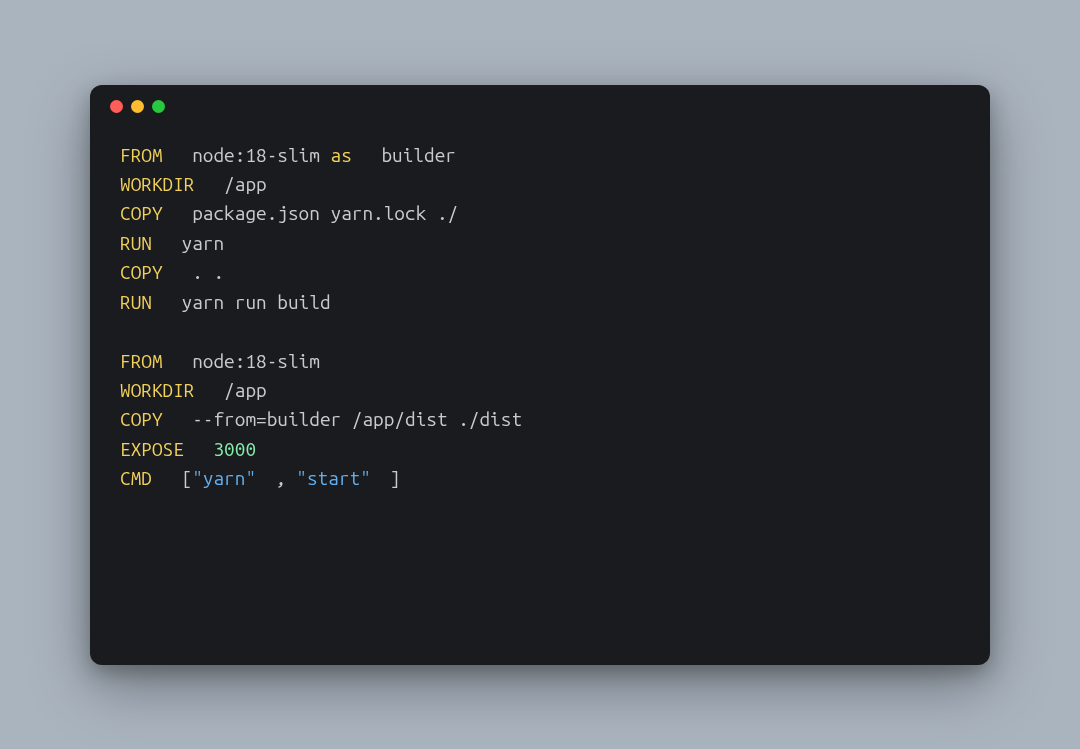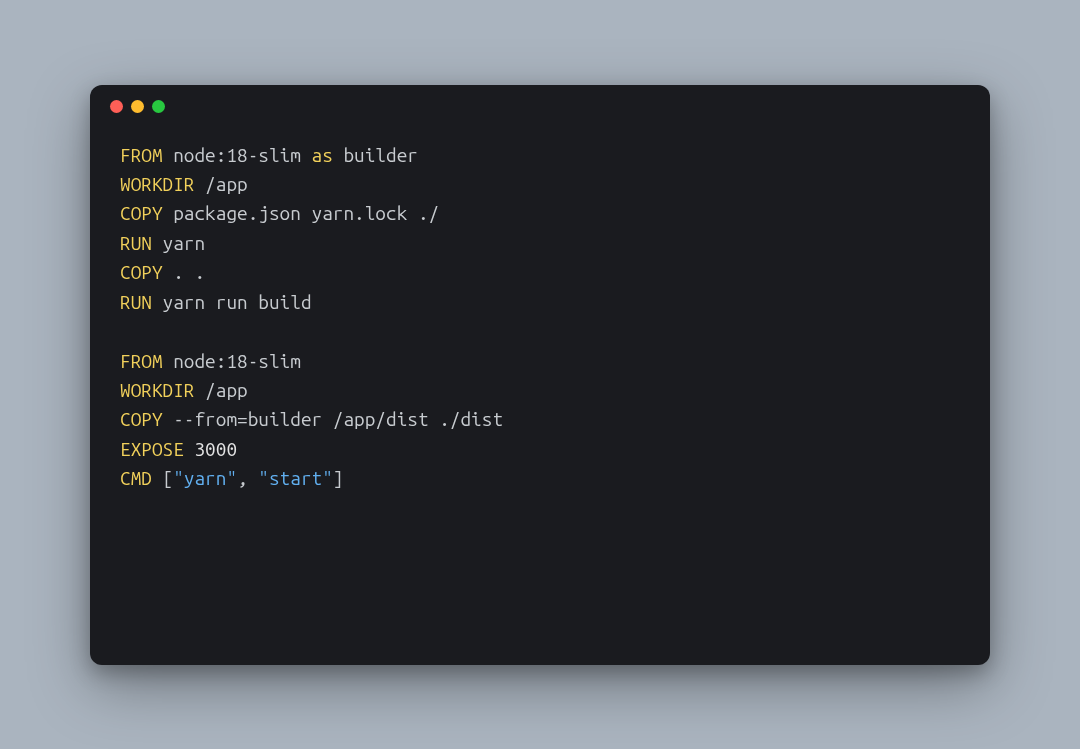--- a/index.html
+++ b/index.html
@@ -44,22 +44,22 @@
     .dot.green { background: #28c840; }
     .code {
       padding: 12px 30px 30px 30px;
       font-size: 19px;
       line-height: 1.55;
       color: #c8ccd0;
       white-space: pre;
       font-weight: 400;
     }
     .kw { color: #f2d15b; margin-top: 32px; }
-    .arg { color: #c8ccd0; }
-    .num { color: #e5e5e5; margin-top: 36px; }
+    .arg { color: #c8ccd0; padding-left: 19px; }
+    .num { color: #86efac; margin-top: 36px; }
     .str { color: #61afef; }
     .line { display: block; }
   </style>
 </head>
 <body>
 
 <div class="window">
   <div class="titlebar">
     <div class="dot red"></div>
     <div class="dot yellow"></div>

